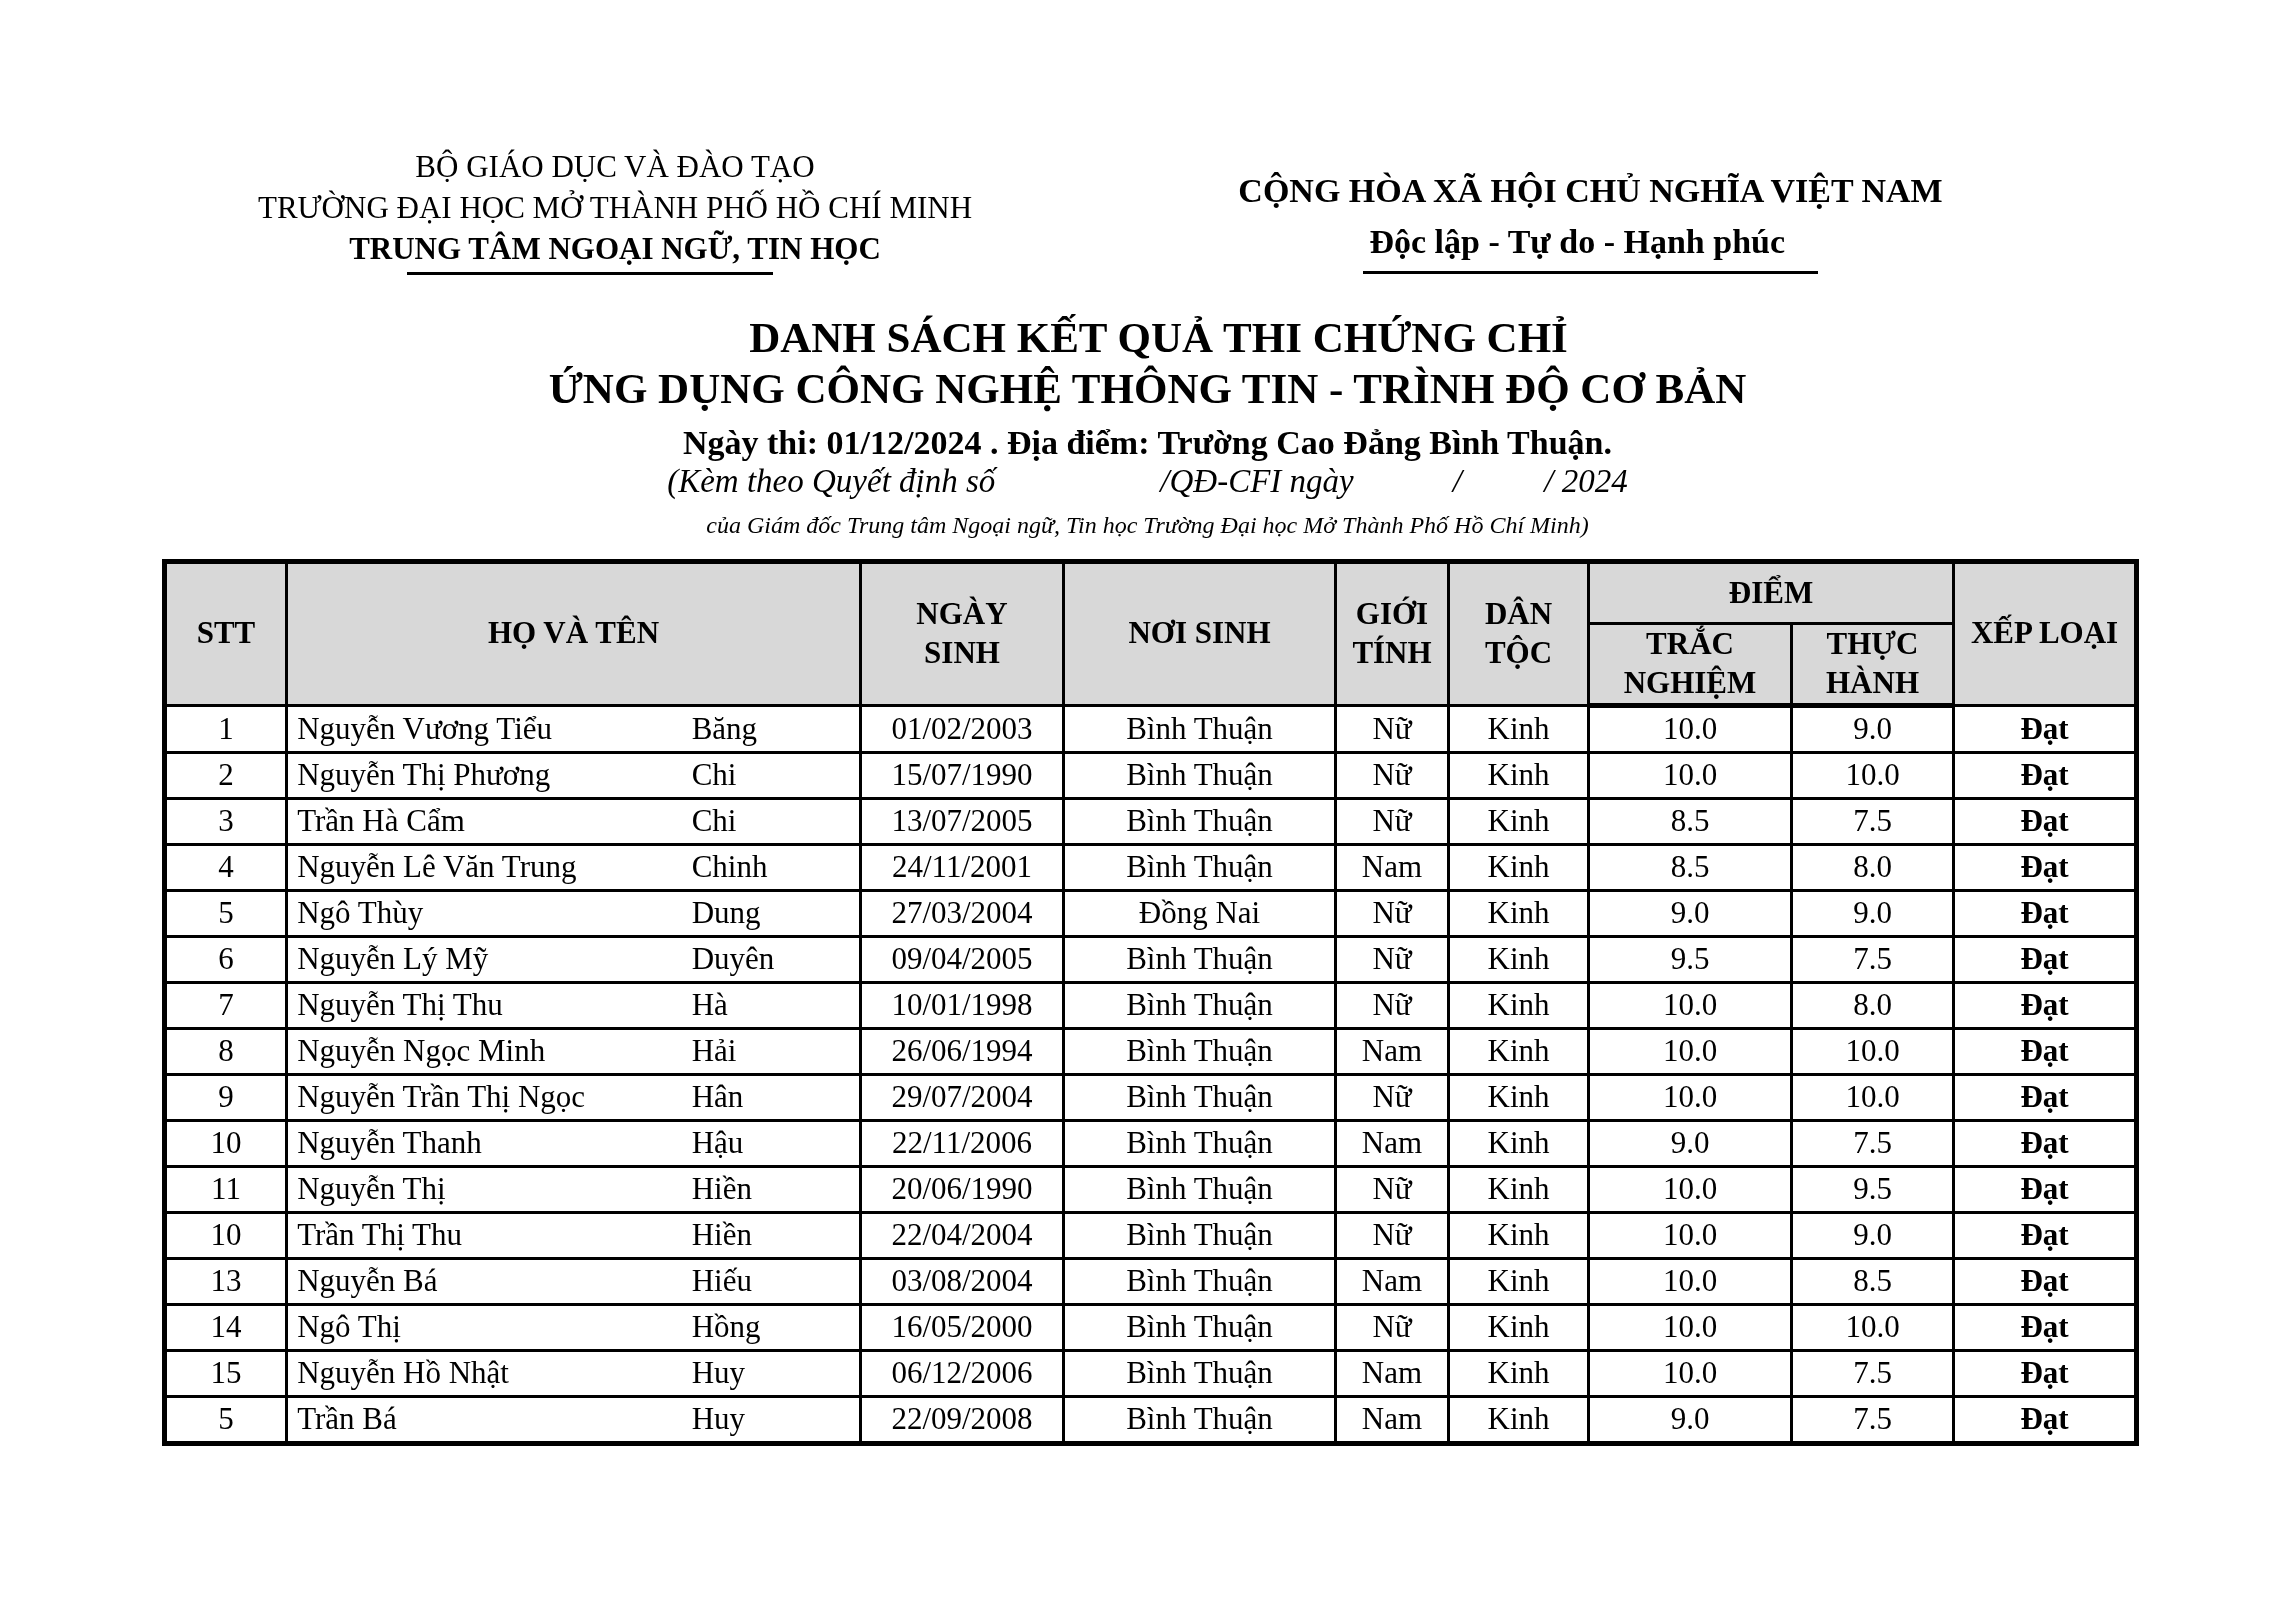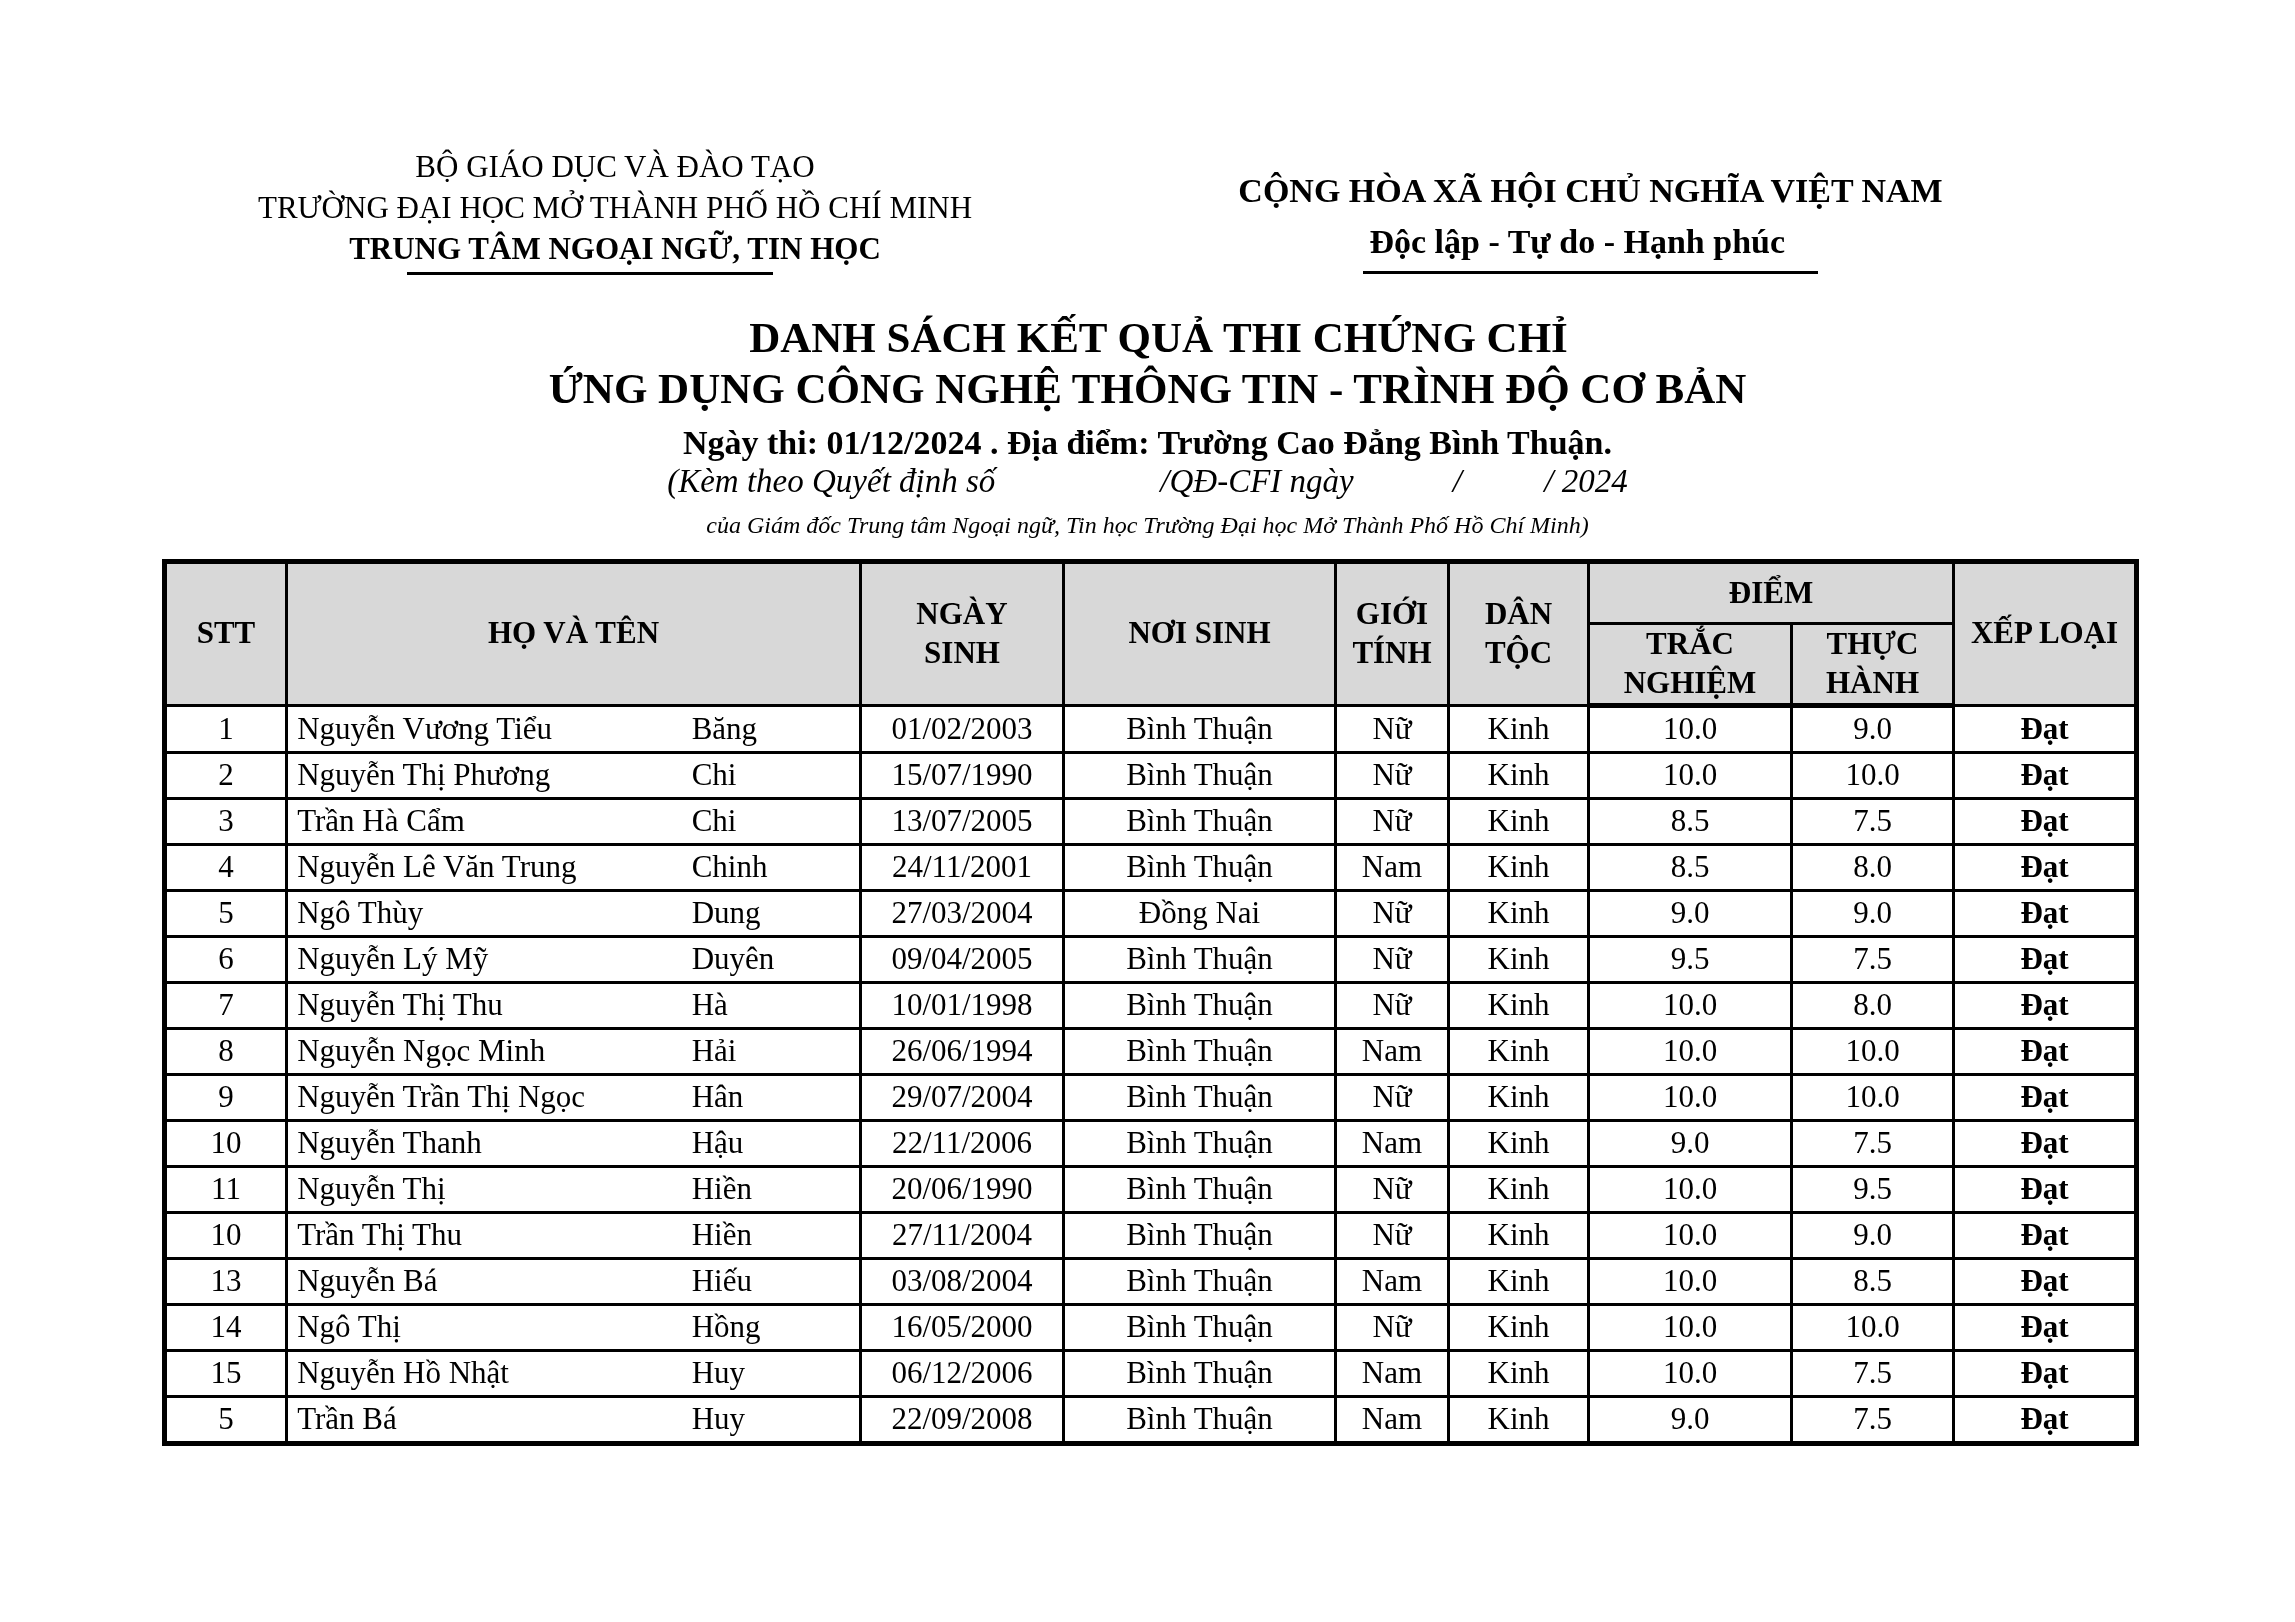--- a/index.html
+++ b/index.html
@@ -276,21 +276,21 @@
           <td class="c-rank">Đạt</td>
         </tr>
         <tr>
           <td class="c-stt">10</td>
           <td class="c-name">
             <div class="name-cell">
               <span class="nm-ho">Trần Thị Thu</span>
               <span class="nm-ten">Hiền</span>
             </div>
           </td>
-          <td class="c-dob">27/11/2004</td>
+          <td class="c-dob">22/04/2004</td>
           <td class="c-pob">Bình Thuận</td>
           <td class="c-gender">Nữ</td>
           <td class="c-ethnic">Kinh</td>
           <td class="c-score">10.0</td>
           <td class="c-score">9.0</td>
           <td class="c-rank">Đạt</td>
         </tr>
         <tr>
           <td class="c-stt">13</td>
           <td class="c-name">

